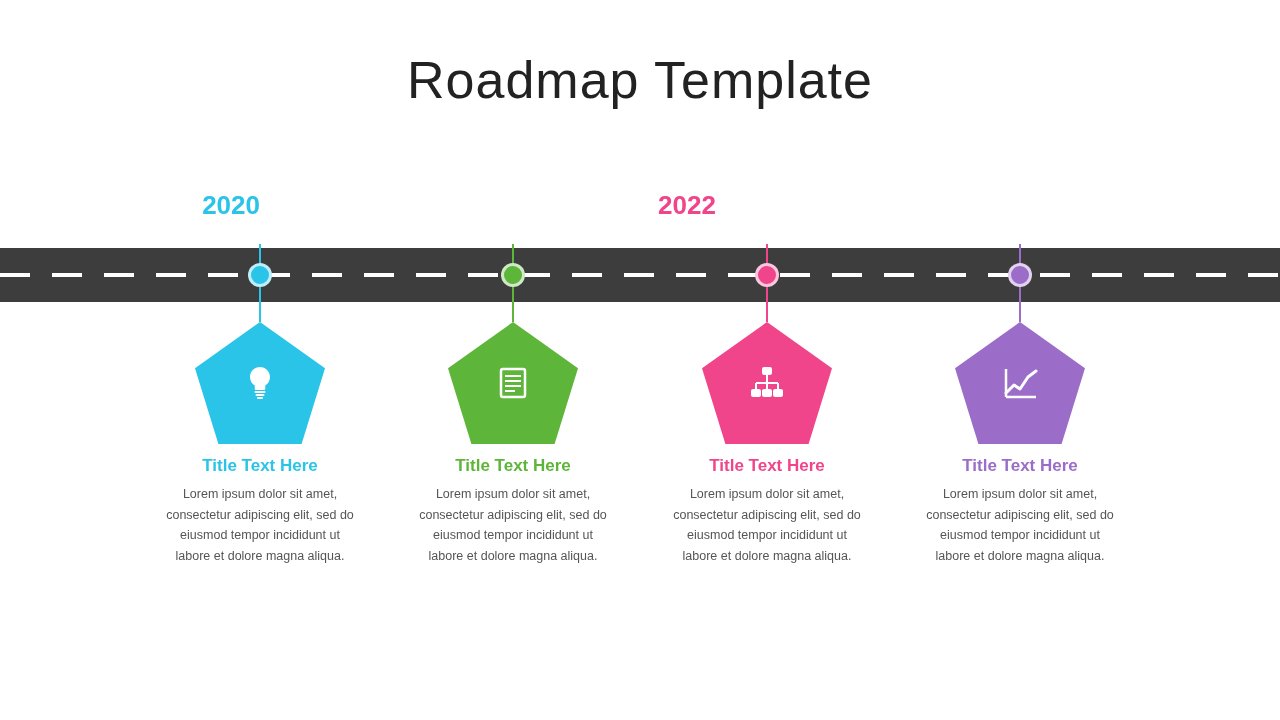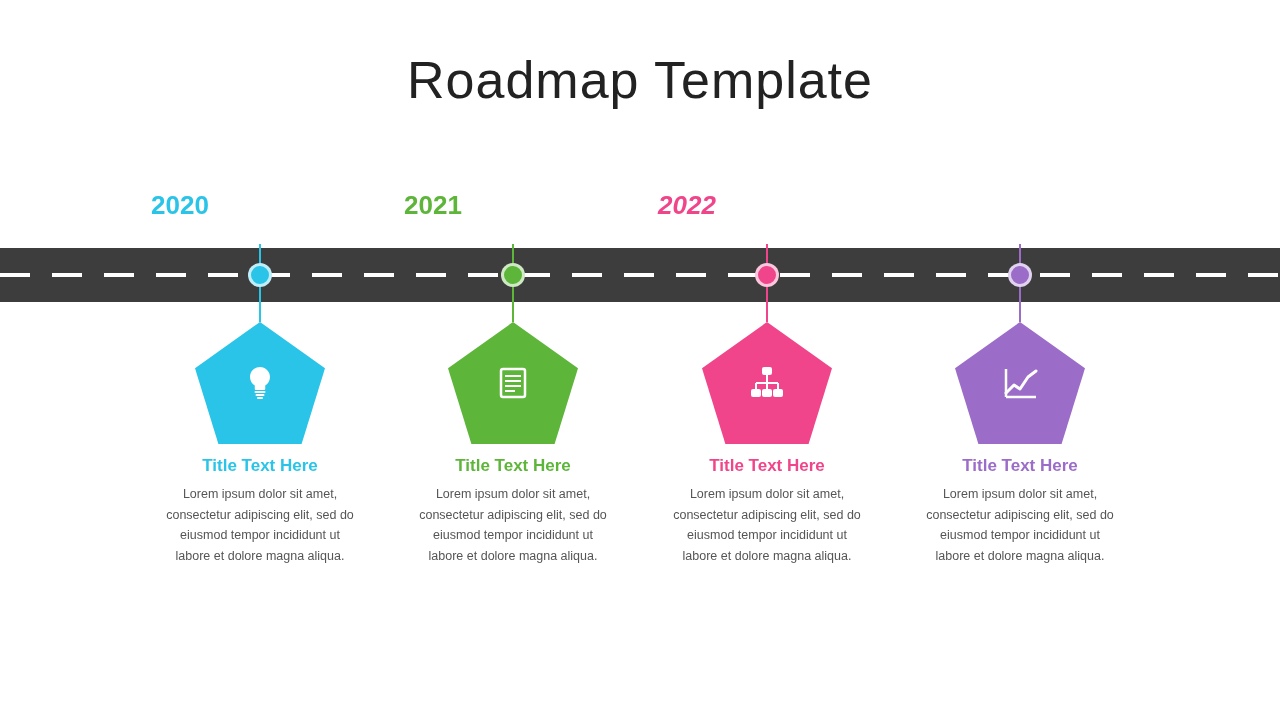--- a/index.html
+++ b/index.html
@@ -64,23 +64,22 @@
 <body>
 
 <div class="page">
 
   <h1 class="main-title">Roadmap Template</h1>
 
   <div class="timeline-section">
 
     <div style="position: relative; width: 100%; height: 40px; margin-bottom: 18px;">
 
-    <div style="position: absolute; left: 260px; top: 0px; transform: translateX(-50%); font-size: 26px; font-weight: 700; color: rgb(41, 196, 232); text-align: center; width: 160px; margin-left: -80px;">2020</div>
-        <div style="position: absolute; left: 513px; top: 0px; transform: translateX(-50%); font-size: 26px; font-weight: 700; color: rgb(93, 181, 58); text-align: center; width: 160px; margin-left: -80px;">2021</div>
-        <div style="position: absolute; left: 767px; top: 0px; transform: translateX(-50%); font-size: 26px; font-weight: 700; color: rgb(240, 69, 138); text-align: center; width: 160px; margin-left: -80px; font-style: italic;">2022</div>
+    <div style="position: absolute; left: 260px; top: 0px; transform: translateX(-50%); font-size: 26px; font-weight: 700; color: rgb(41, 196, 232); text-align: right; width: 160px; margin-left: -80px;">2020</div>
+        <div style="position: absolute; left: 767px; top: 0px; transform: translateX(-50%); font-size: 26px; font-weight: 700; color: rgb(240, 69, 138); text-align: center; width: 160px; margin-left: -80px;">2022</div>
       </div>
 
     <div class="road">
       <div class="road-dashes"></div>
 
     <div style="position: absolute; left: 260px; top: 50%; transform: translate(-50%, -50%); width: 24px; height: 24px; border-radius: 50%; background: rgb(41, 196, 232); border: 3px solid rgba(255, 255, 255, 0.7); z-index: 10;"></div>
         <div style="position: absolute; left: 513px; top: 50%; transform: translate(-50%, -50%); width: 24px; height: 24px; border-radius: 50%; background: rgb(93, 181, 58); border: 3px solid rgba(255, 255, 255, 0.7); z-index: 10;"></div>
         <div style="position: absolute; left: 767px; top: 50%; transform: translate(-50%, -50%); width: 24px; height: 24px; border-radius: 50%; background: rgb(240, 69, 138); border: 3px solid rgba(255, 255, 255, 0.7); z-index: 10;"></div>
         <div style="position: absolute; left: 1020px; top: 50%; transform: translate(-50%, -50%); width: 24px; height: 24px; border-radius: 50%; background: rgb(155, 108, 200); border: 3px solid rgba(255, 255, 255, 0.7); z-index: 10;"></div>
       </div>

